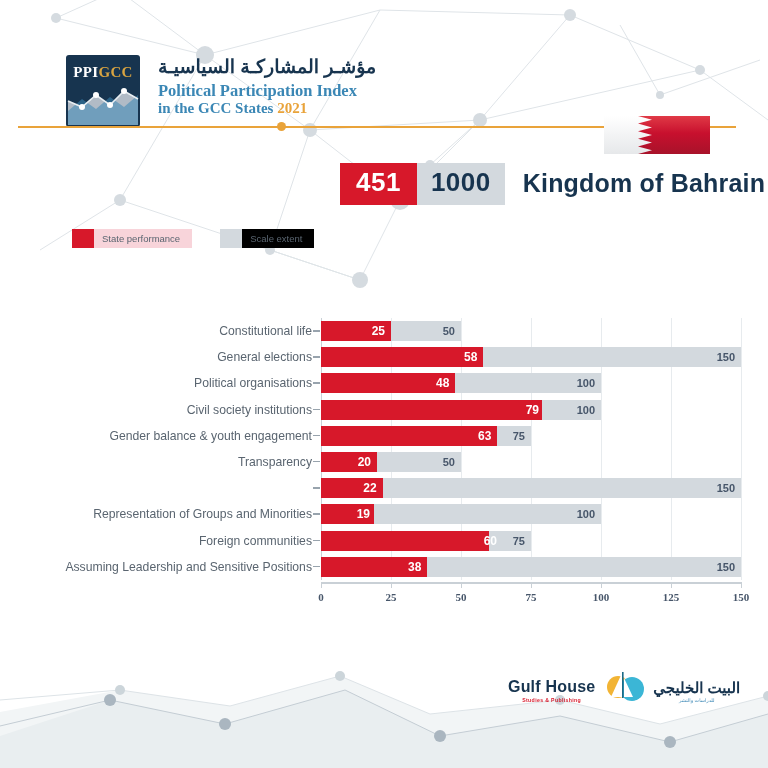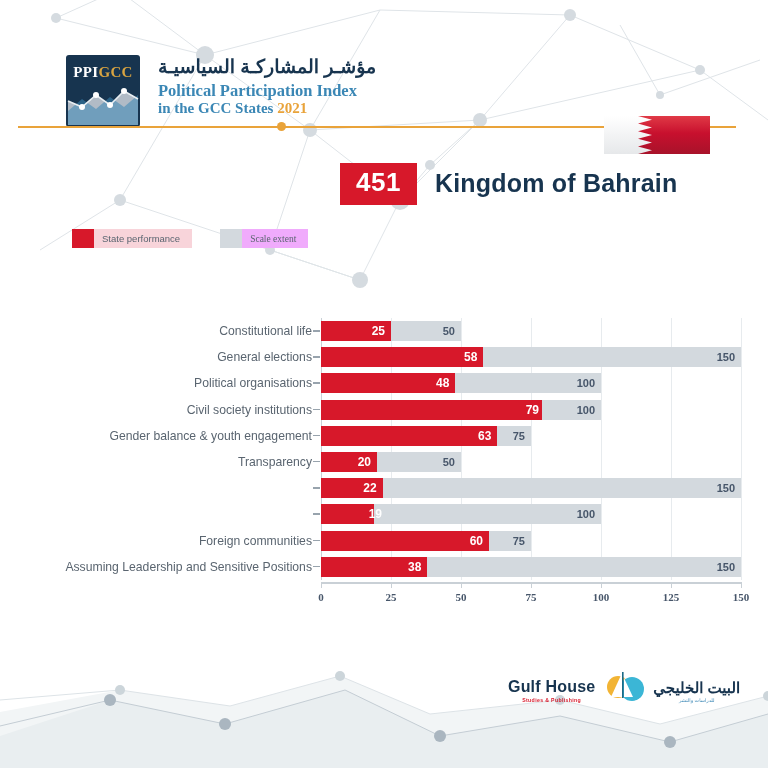--- a/index.html
+++ b/index.html
@@ -54,21 +54,21 @@
 
   
   .legend { position:absolute; left:72px; top:229px; display:flex; gap:28px; z-index:4; }
   .legend-item { display:flex; align-items:stretch; height:19px; }
   .legend-sw { width:22px; }
   .legend-sw.red { background:#d7182a; }
   .legend-sw.grey { background:#d3d9de; }
   .legend-lb { font-size:9.5px; color:#5a6570; padding:0 12px 0 8px; display:flex; align-items:center;
                white-space:nowrap; }
   .legend-lb.red-bg { background:#f8d4da; }
-  .legend-lb.grey-bg { background:#f0abfc;font-family:Liberation Serif, serif; }
+  .legend-lb.grey-bg { background:#000000; }
 
   
   .chart { position:absolute; left:0; top:318px; width:768px; height:300px; z-index:4; }
   .rows { position:absolute; left:0; top:0; width:768px; }
   .row { position:relative; height:26.2px; }
   .row-label { position:absolute; right:456px; top:0; height:26.2px; display:flex; align-items:center;
                justify-content:flex-end; font-size:12.2px; color:#5a6570; white-space:nowrap; }
   .tickdash { position:absolute; left:313px; top:12px; width:7px; height:1.5px; background:#98a3ad; }
 
   .plot { position:absolute; left:321px; top:0; width:420px; height:262px; }
@@ -212,20 +212,21 @@
           <stop offset="100%" stop-color="#e6e8ea"></stop>
         </linearGradient>
       </defs>
       <rect x="0" y="2" width="106" height="38" fill="url(#wg)"></rect>
       <path d="M106 2 L34 2 L48 5.8 L34 9.6 L48 13.4 L34 17.2 L48 21 L34 24.8 L48 28.6 L34 32.4 L48 36.2 L34 40 L106 40 Z" fill="url(#rg)"></path>
     </svg>
   </div>
 
   <div class="score-row">
     <div class="score-val">451</div>
+    <div class="score-max">1000</div>
     <div class="country">Kingdom of Bahrain</div>
   </div>
 
   <div class="legend">
     <div class="legend-item">
       <span class="legend-sw red"></span>
       <span class="legend-lb red-bg">State performance</span>
     </div>
     <div class="legend-item">
       <span class="legend-sw grey"></span>
@@ -309,35 +310,36 @@
         <div class="row">
           <div class="tickdash"></div>
           <div class="barwrap" style="left: 321px;">
             <div class="bar-scale" style="left: 0px; width: 420px;"></div>
             <div class="bar-perf" style="left: 0px; width: 61.6px;"></div>
             <div class="v-perf" style="left: 31.6px; width: 24px; justify-content: flex-end;">22</div>
             <div class="v-scale" style="left: 390px; width: 24px; justify-content: flex-end;">150</div>
           </div>
         </div>
         <div class="row">
+          <div class="row-label">Representation of Groups and Minorities</div>
           <div class="tickdash"></div>
           <div class="barwrap" style="left: 321px;">
             <div class="bar-scale" style="left: 0px; width: 280px;"></div>
             <div class="bar-perf" style="left: 0px; width: 53.2px;"></div>
-            <div class="v-perf" style="left: 37px; width: 24px; justify-content: flex-end;">19</div>
+            <div class="v-perf" style="left: 25px; width: 24px; justify-content: flex-end;">19</div>
             <div class="v-scale" style="left: 250px; width: 24px; justify-content: flex-end;">100</div>
           </div>
         </div>
         <div class="row">
           <div class="row-label">Foreign communities</div>
           <div class="tickdash"></div>
           <div class="barwrap" style="left: 321px;">
             <div class="bar-scale" style="left: 0px; width: 210px;"></div>
             <div class="bar-perf" style="left: 0px; width: 168px;"></div>
-            <div class="v-perf" style="left: 138px; width: 24px; justify-content: flex-end;">60</div>
+            <div class="v-perf" style="left: 152px; width: 24px; justify-content: flex-end;">60</div>
             <div class="v-scale" style="left: 180px; width: 24px; justify-content: flex-end;">75</div>
           </div>
         </div>
         <div class="row">
           <div class="row-label">Assuming Leadership and Sensitive Positions</div>
           <div class="tickdash"></div>
           <div class="barwrap" style="left: 321px;">
             <div class="bar-scale" style="left: 0px; width: 420px;"></div>
             <div class="bar-perf" style="left: 0px; width: 106.4px;"></div>
             <div class="v-perf" style="left: 76.4px; width: 24px; justify-content: flex-end;">38</div>

